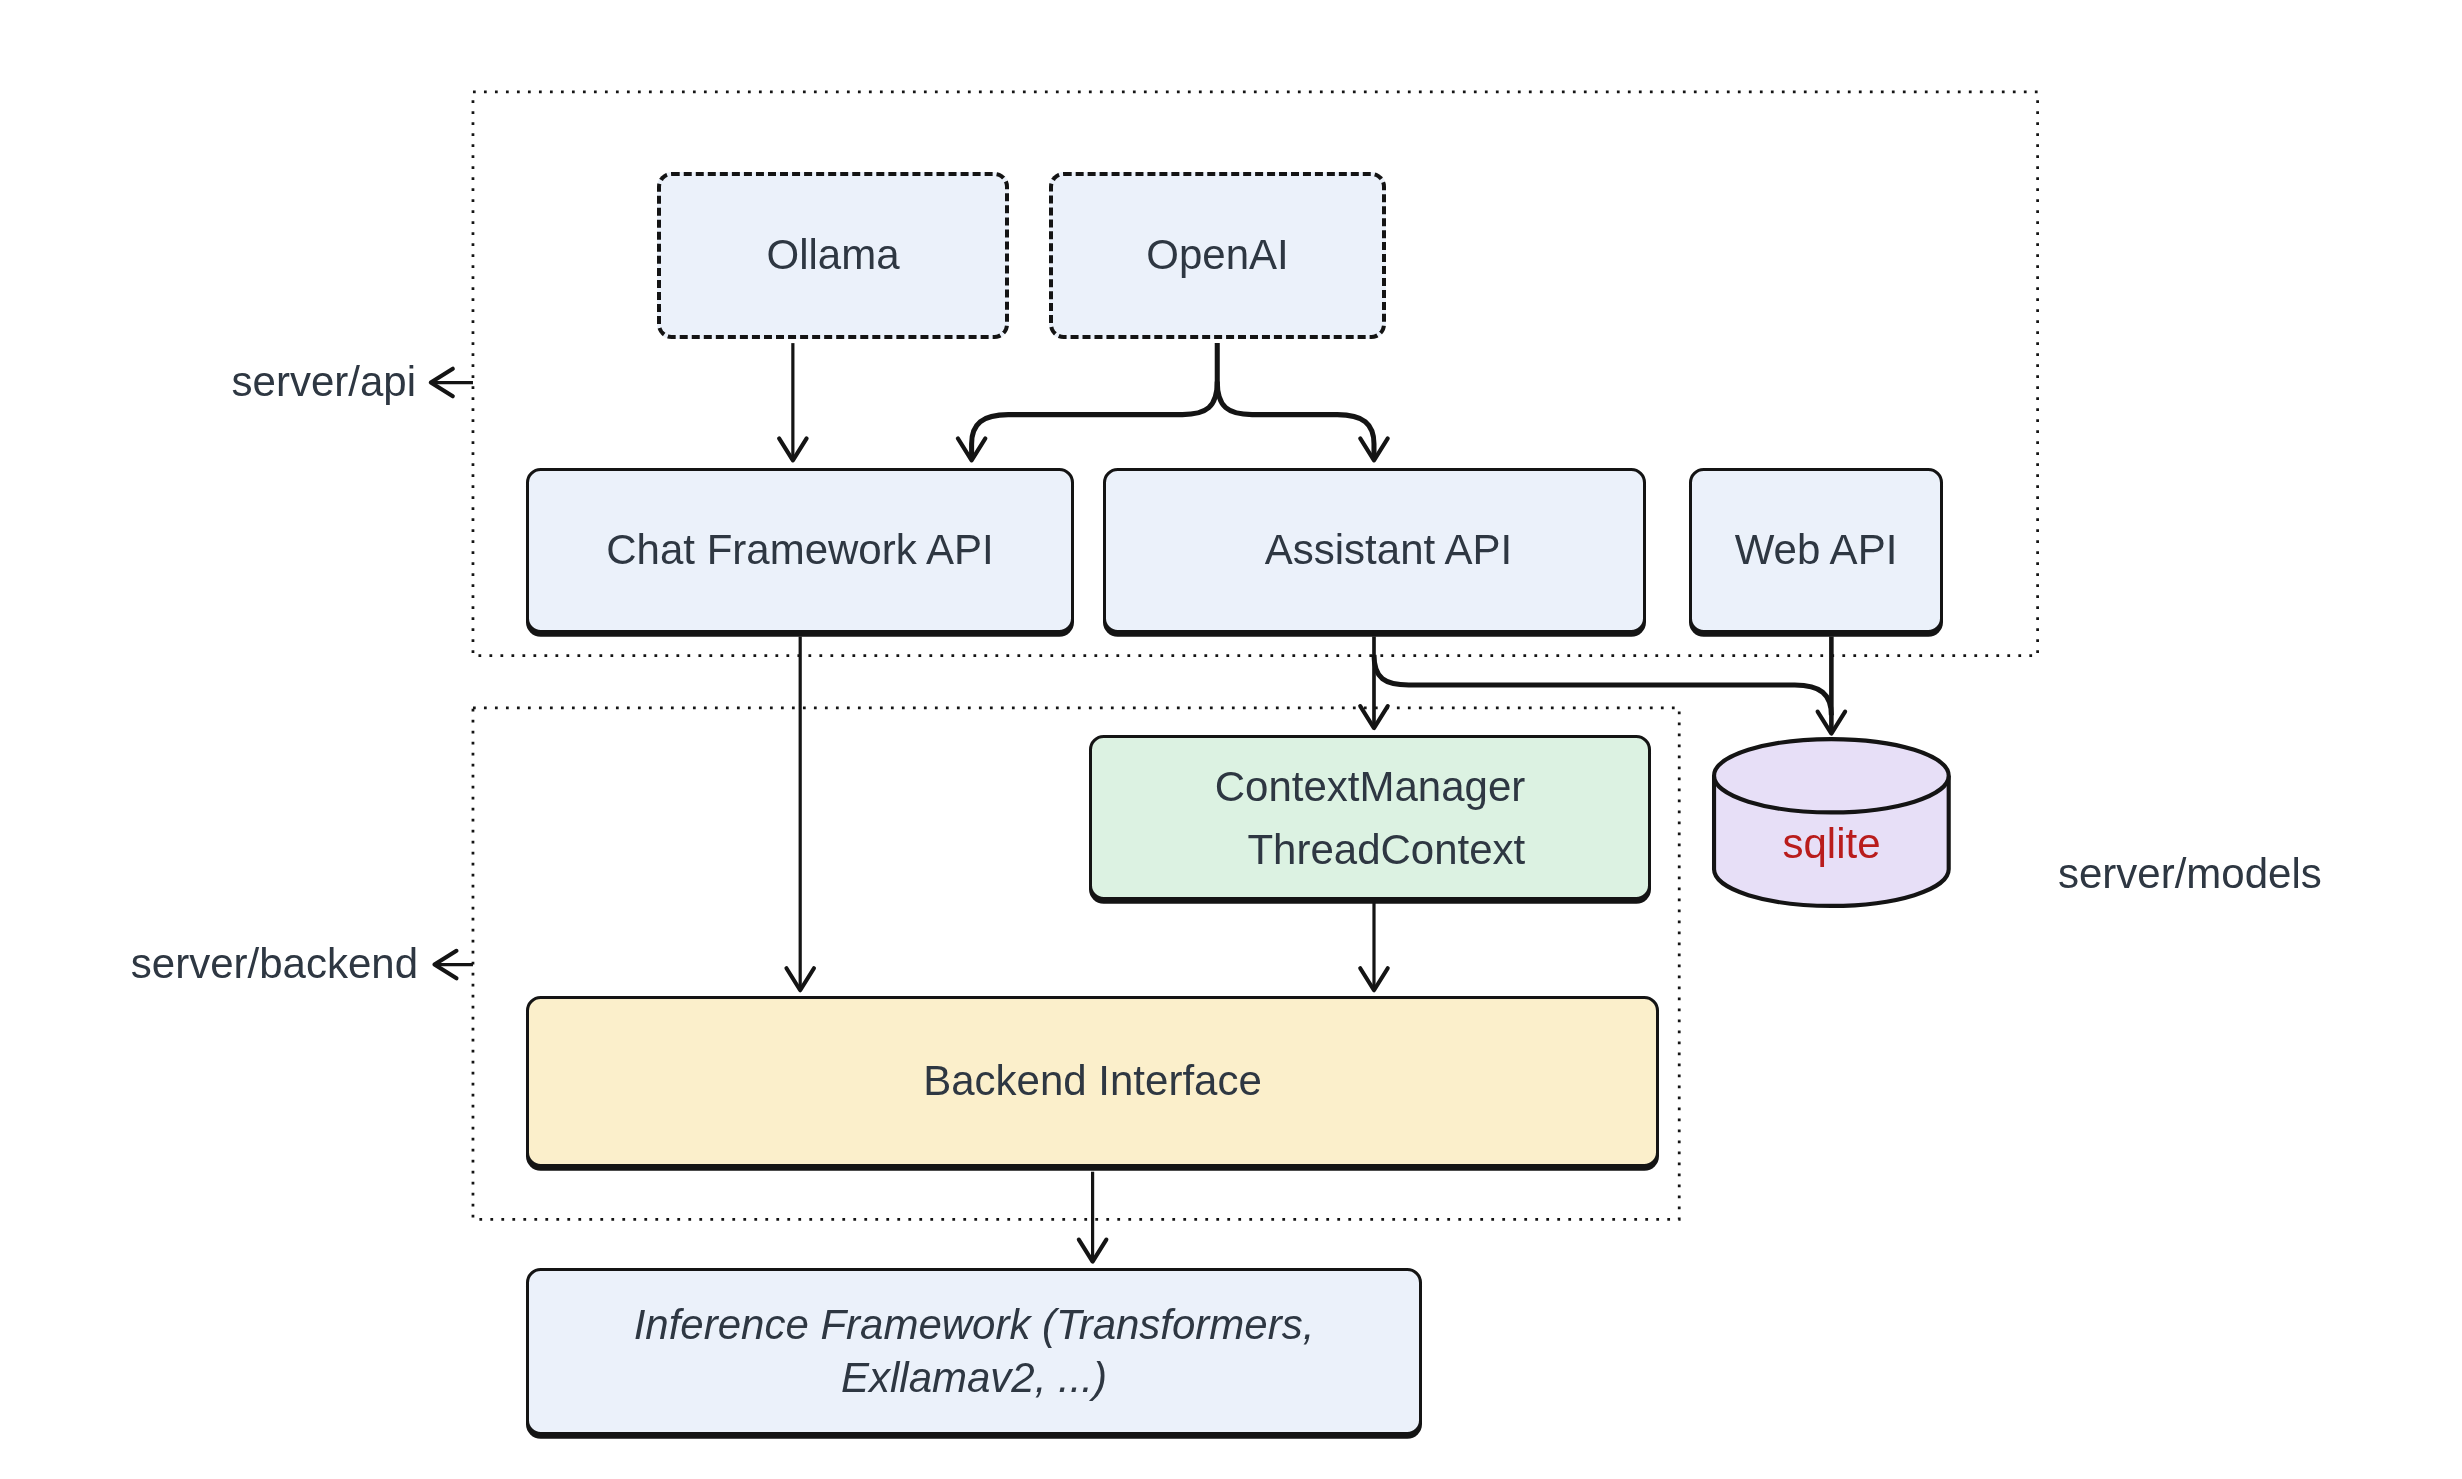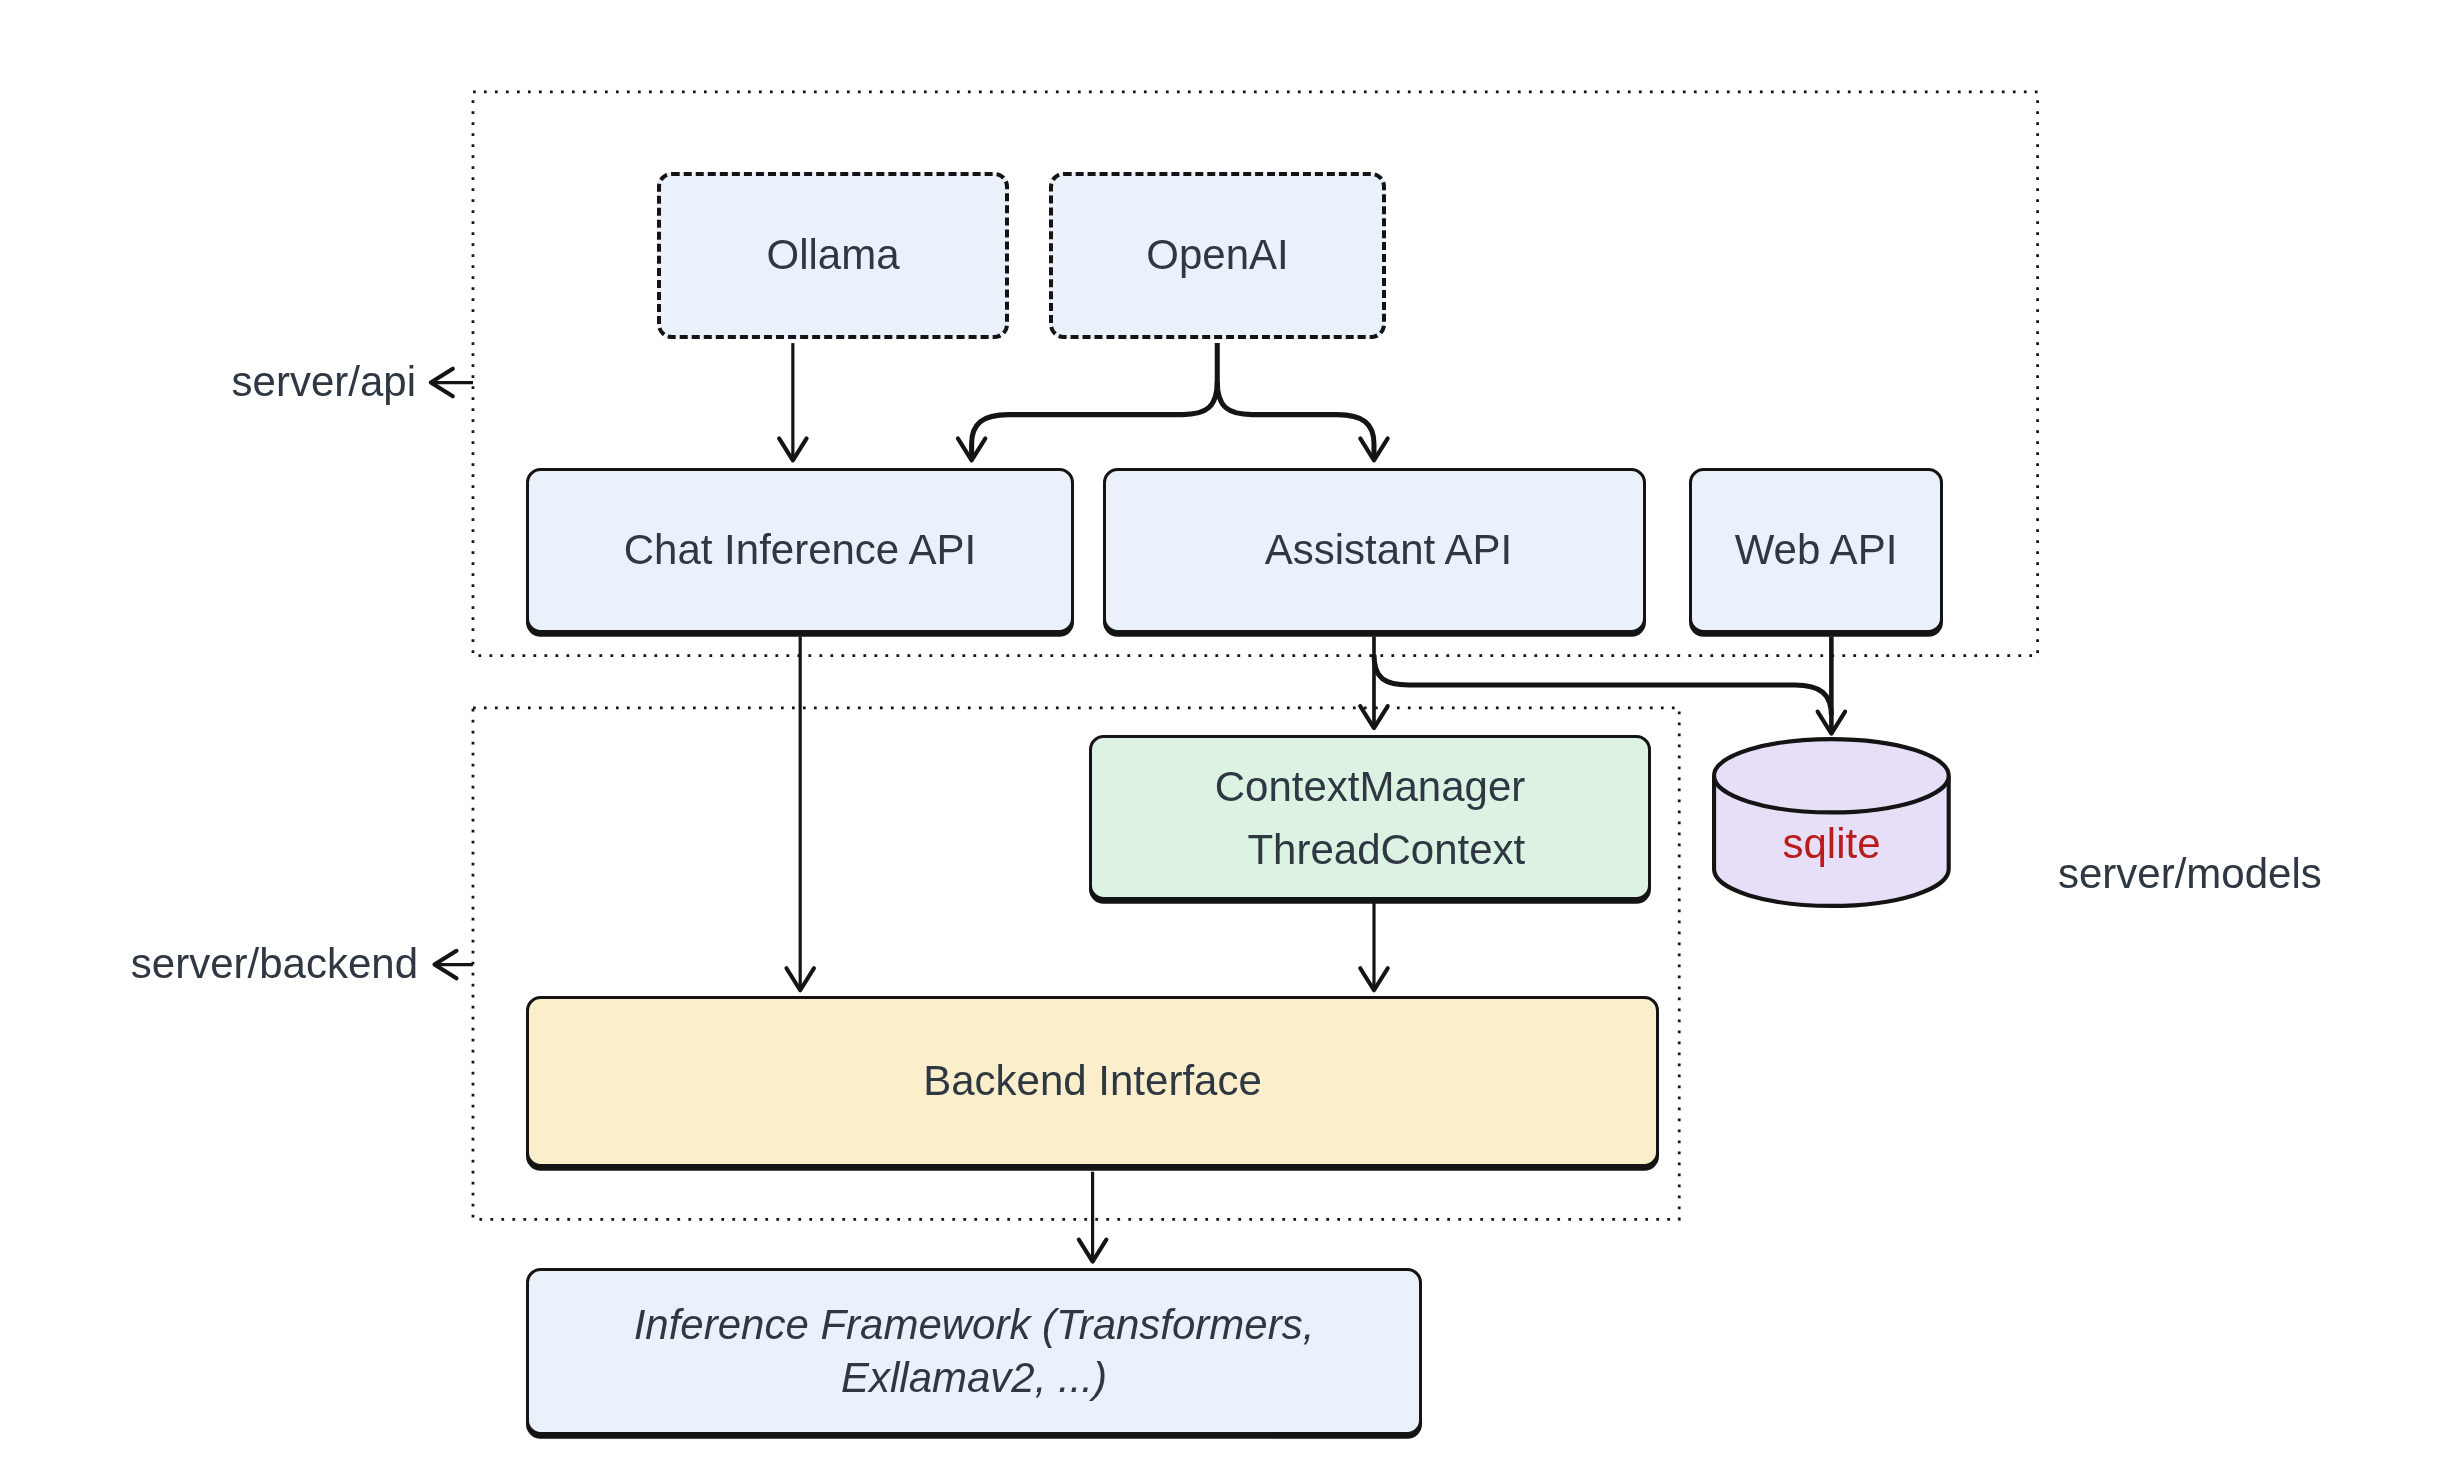--- a/index.html
+++ b/index.html
@@ -96,21 +96,21 @@
 
   <div class="node dashed" style="left:617px; top:172px; width:352px; height:167px;margin-left:40px;">
     <span class="node-label">Ollama</span>
   </div>
 
   <div class="node dashed" style="left:1049px; top:172px; width:337px; height:167px;">
     <span class="node-label">OpenAI</span>
   </div>
 
   <div class="node" style="left:526px; top:468px; width:548px; height:165px;">
-    <span class="node-label">Chat Inference API</span>
+    <span class="node-label">Chat Framework API</span>
   </div>
 
   <div class="node" style="left:1103px; top:468px; width:543px; height:165px;padding-left:28px;">
     <span class="node-label">Assistant API</span>
   </div>
 
   <div class="node" style="left:1689px; top:468px; width:254px; height:165px;">
     <span class="node-label">Web API</span>
   </div>
 

